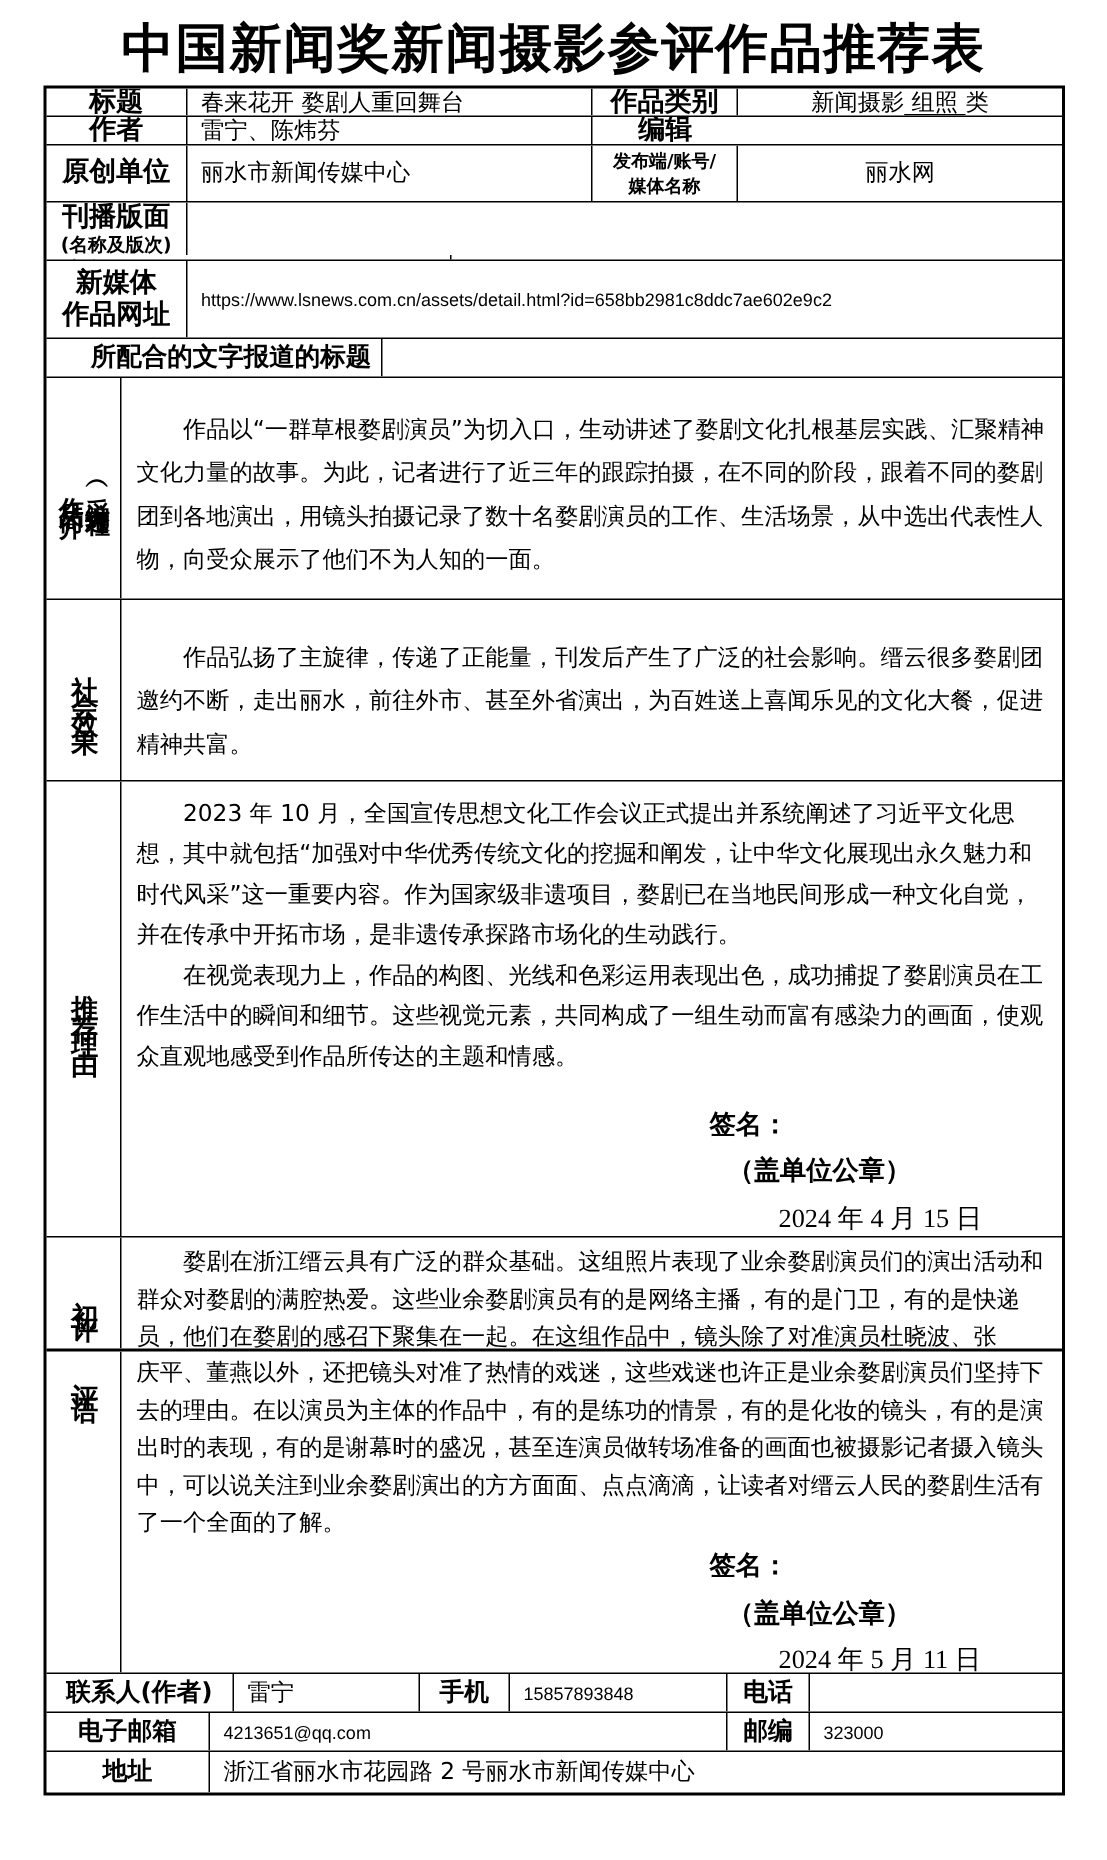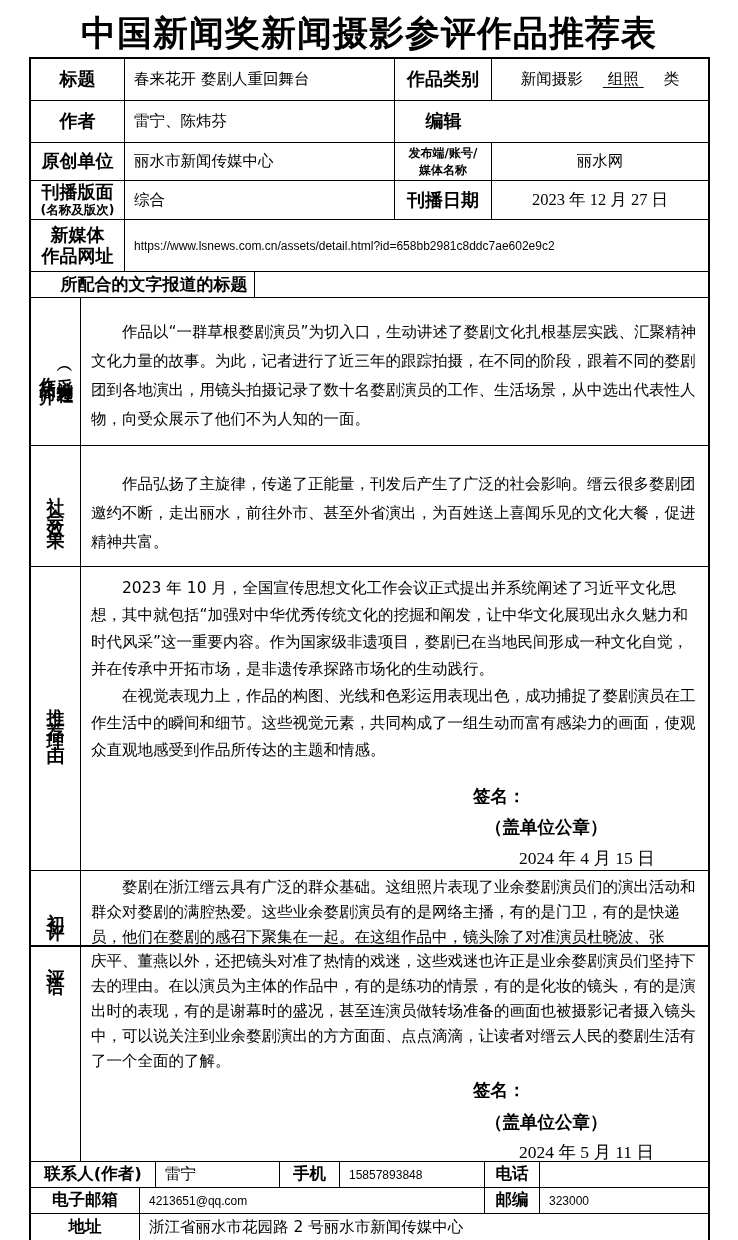--- a/index.html
+++ b/index.html
@@ -27,23 +27,23 @@
   .val{padding-left:9px;font-size:15.5px;text-align:right;}
   .val.center{justify-content:center;padding-left:0;text-align:center;}
   .mono{font-family:Liberation Sans, sans-serif;font-size:12px;}
   .serifnum{font-family:"Liberation Serif","DejaVu Serif",serif;font-size:16.5px;}
   .ul{text-decoration:underline;text-underline-offset:3px;}
   
   .w94{width:94px;flex:none;} .w270{width:270px;flex:none;} .w97{width:97px;flex:none;}
   .w224{width:224px;flex:none;} .w50{width:50px;flex:none;}
   .w125{width:125px;flex:none;} .w124{width:124px;flex:none;} .w60{width:60px;flex:none;}
   .w145{width:145px;flex:none;} .w55{width:55px;flex:none;} .w109{width:109px;flex:none;} .w345{width:345px;flex:none;}
-  .fx{flex:1 1 auto;gap:20px;}
-  
-  .h31{height:42px;} .h38{height:38px;} .h39{height:39px;} .h52{height:52px;} .h26{height:26px;} .h27{height:27px;}
+  .fx{flex:1 1 auto;}
+  
+  .h31{height:19px;} .h38{height:38px;} .h39{height:39px;flex-direction:column;} .h52{height:52px;} .h26{height:26px;} .h27{height:27px;}
   .h148{height:148px;} .h121{height:121px;} .h304{height:304px;} .h76{height:76px;} .h215{height:215px;}
   
   .vcell{justify-content:center;}
   .vcell.top{align-items:flex-start;padding-top:6px;}
   .vlabel{writing-mode:vertical-rl;text-orientation:mixed;font-weight:bold;font-size:18px;letter-spacing:12px;line-height:1;}
   .vlabel.tight{letter-spacing:9px;}
   .vpair{display:flex;flex-direction:row;align-items:center;justify-content:center;gap:1px;}
   .vpair .vlabel{font-size:16.5px;letter-spacing:4px;}
   
   .body-cell{display:block;padding:0 8px 0 10px;font-size:15.5px;}

